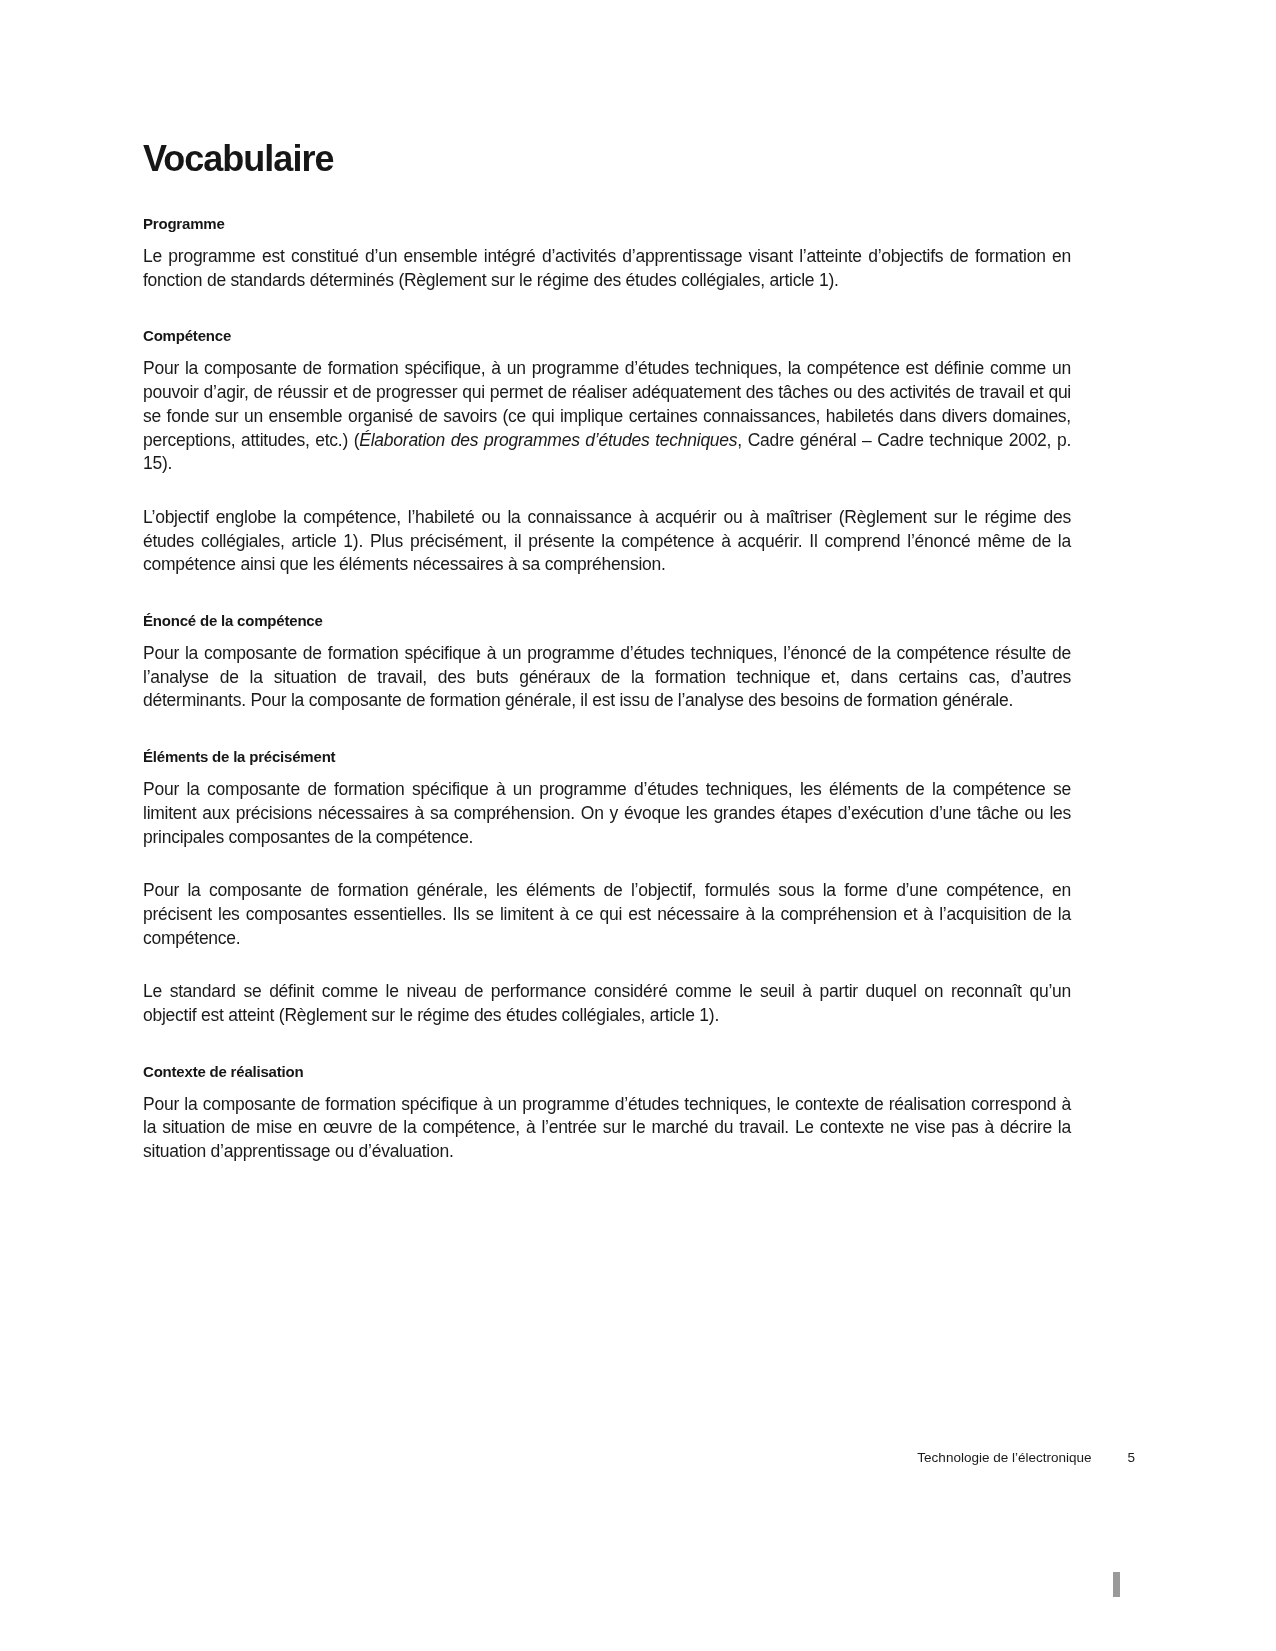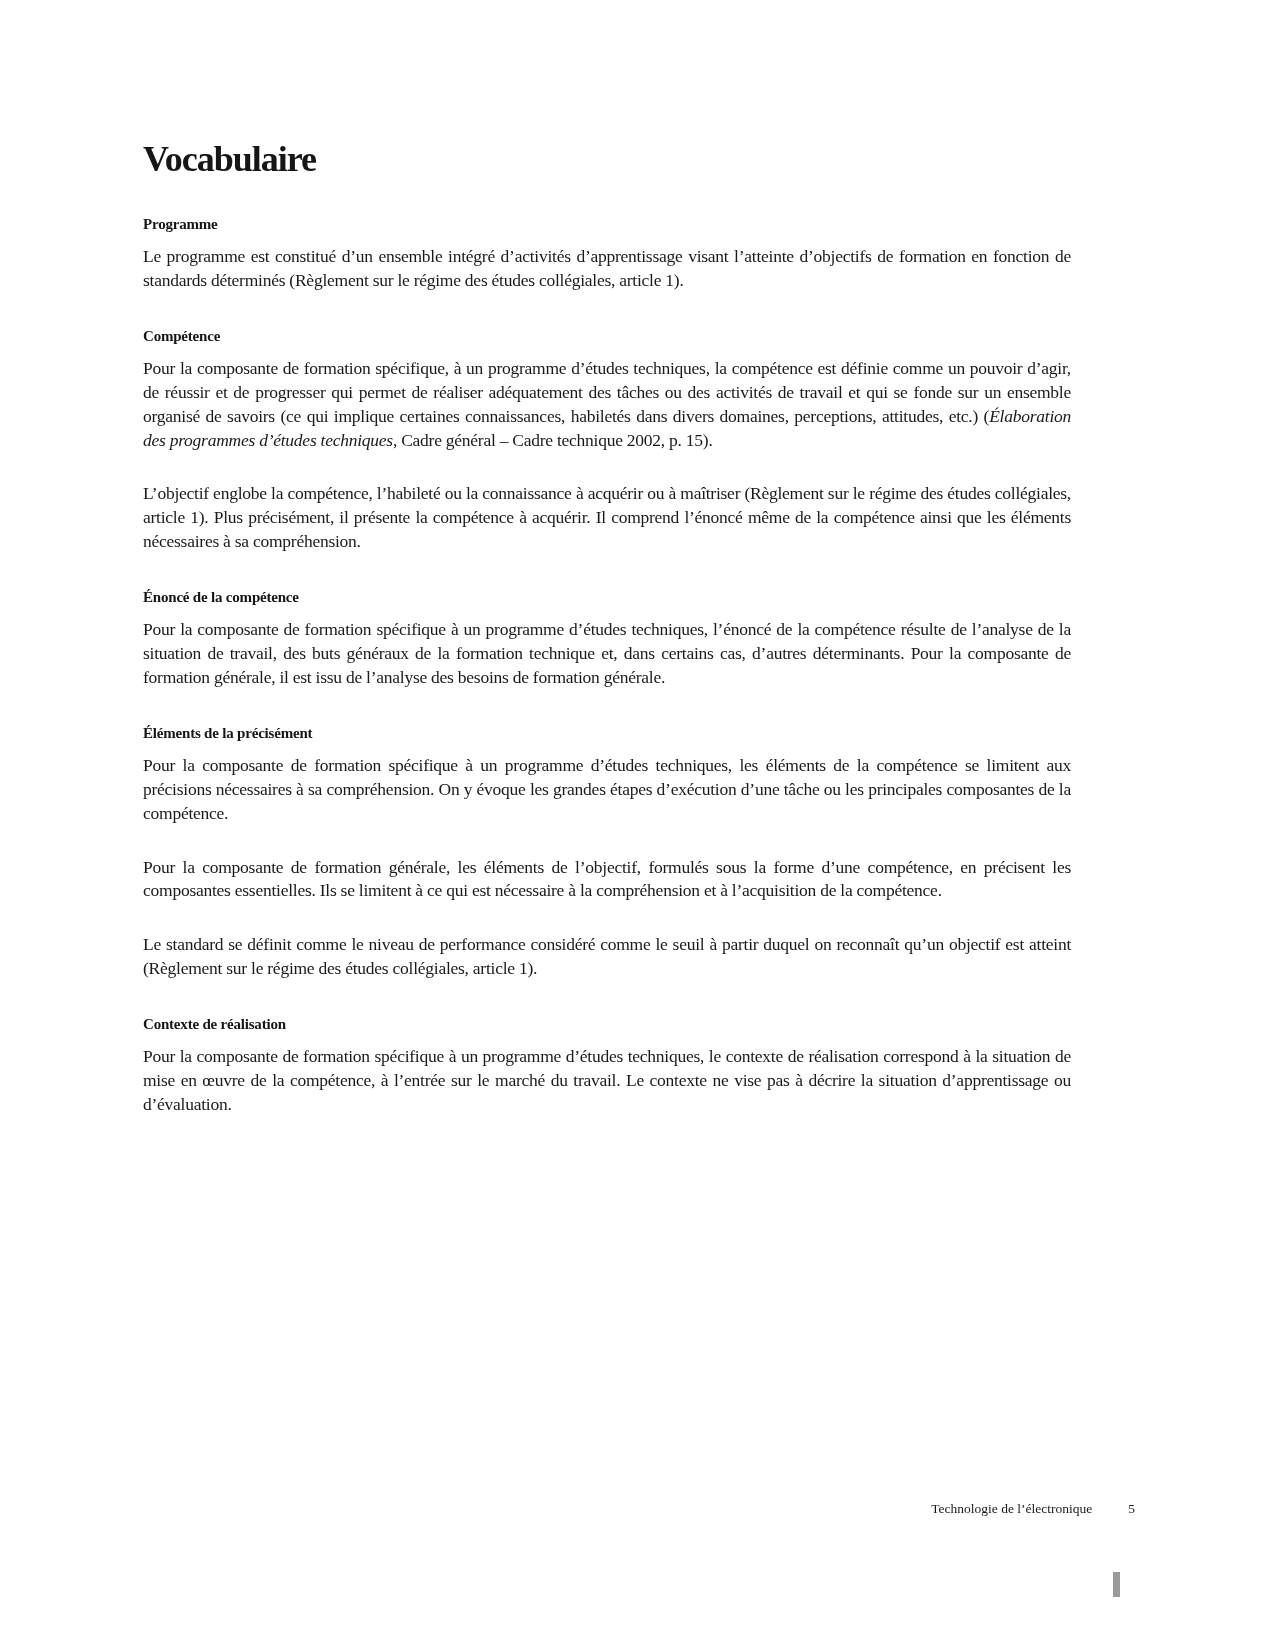--- a/index.html
+++ b/index.html
@@ -13,21 +13,20 @@
     position: relative;
     font-family: "Liberation Sans", sans-serif;
     color: #111111;
   }
   .page {
     position: relative;
     width: 1276px;
     height: 1651px;
     background: #ffffff;
     overflow: hidden;
-    font-family: Liberation Serif, serif;
   }
   .content {
     position: absolute;
     left: 143px;
     top: 138px;
     width: 928px;
   }
   .doc-title {
     font-size: 36px;
     font-weight: bold;
@@ -53,21 +52,21 @@
     color: #1a1a1a;
   }
   .body-para + .body-para {
     margin-top: 30px;
   }
   .italic-seg {
     font-style: italic;
   }
   .footer {
     position: absolute;
-    top: 1501px;
+    top: 1450px;
     left: 0;
     width: 1135px;
     text-align: right;
     font-size: 13.5px;
     line-height: 16px;
     color: #1a1a1a;
     white-space: nowrap;
   }
   .footer .footer-page-number {
     display: inline-block;

